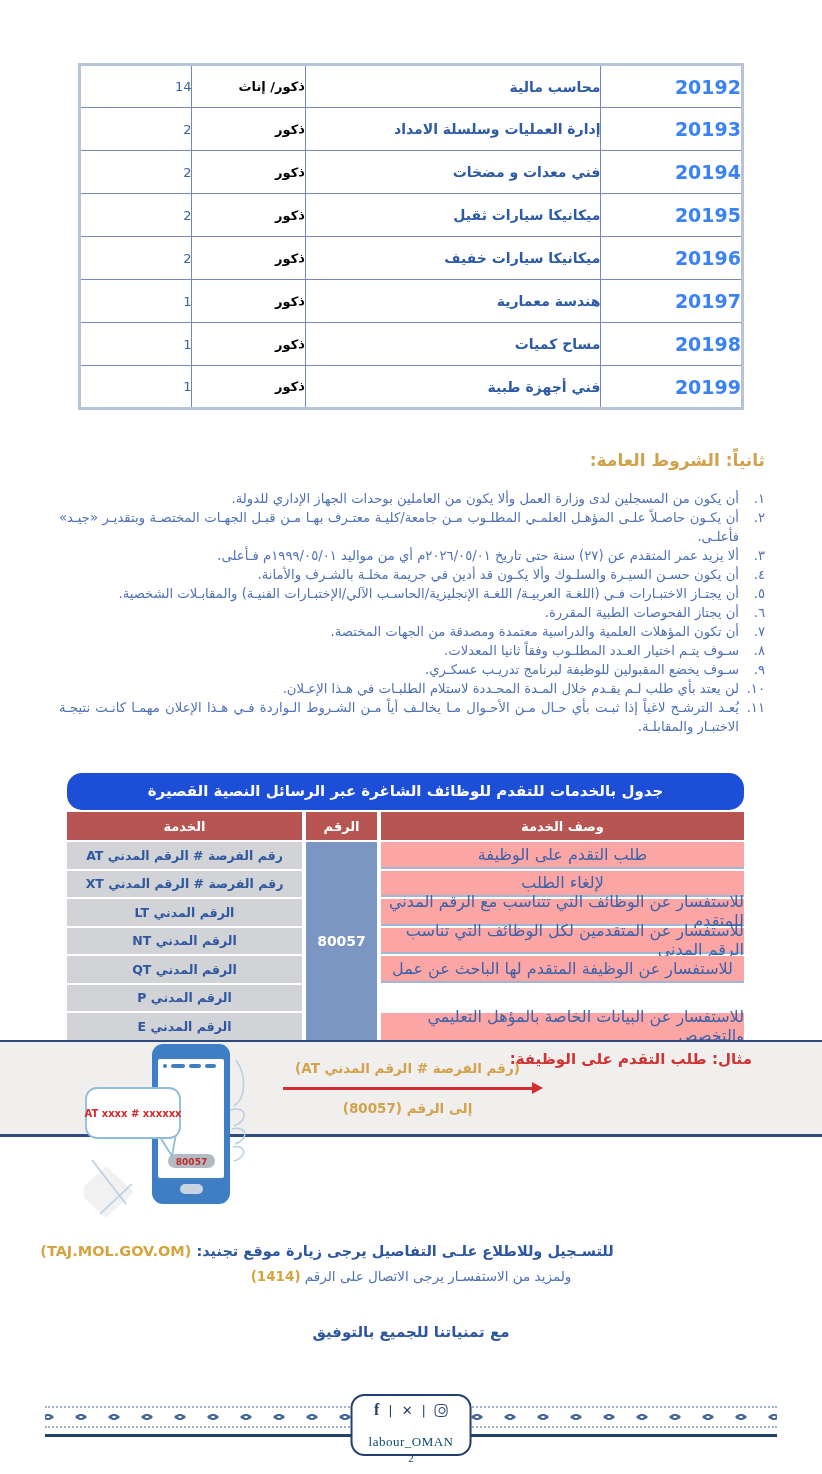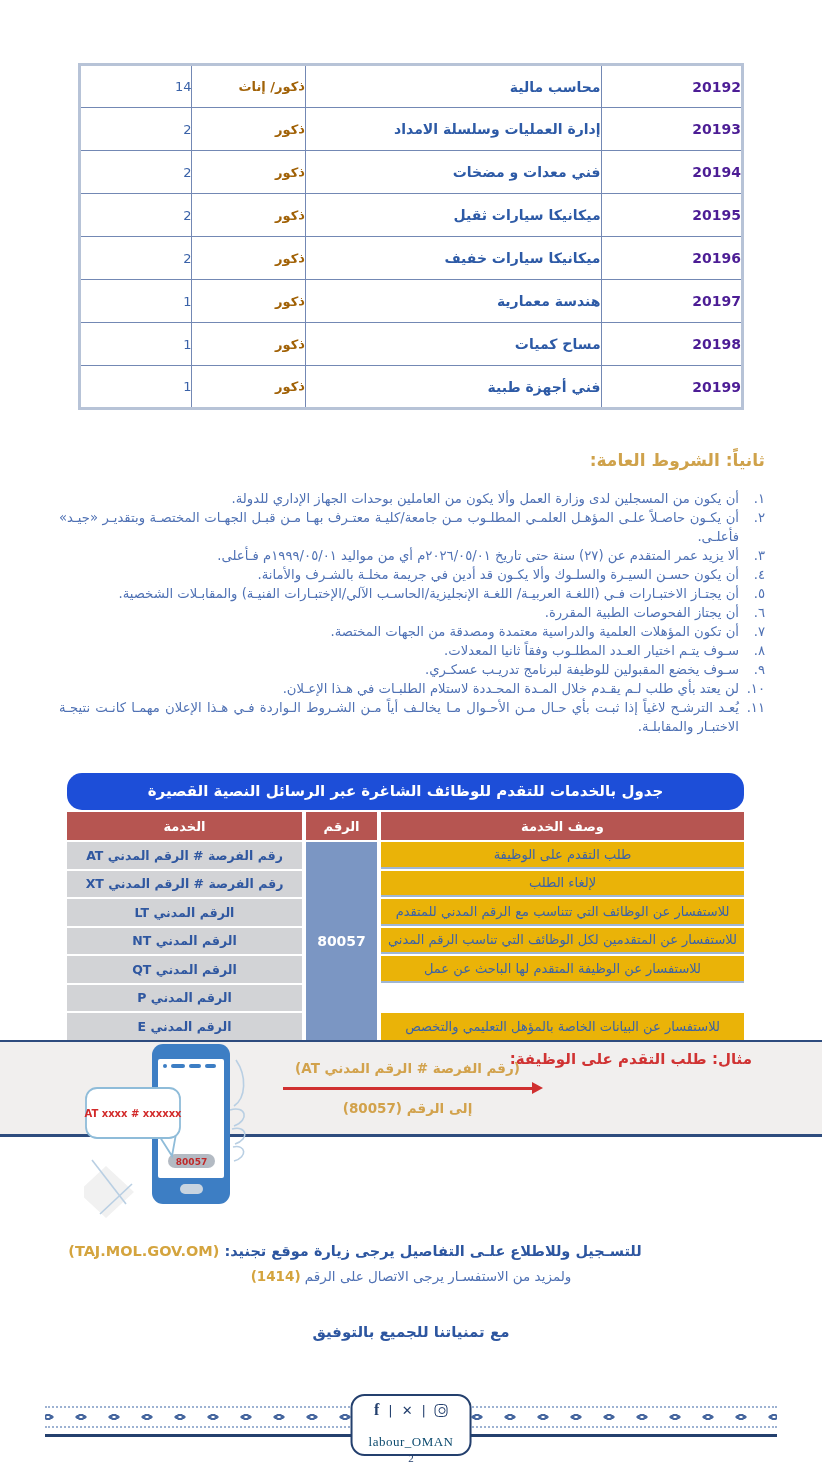--- a/index.html
+++ b/index.html
@@ -15,23 +15,23 @@
   .jobs-table {
     position: absolute; top: 63px; right: 78px; width: 666px;
     border-collapse: collapse;
     border: 3px solid #b7c3d7;
     background: #fff;
   }
   .jobs-table td {
     border: 1px solid #7388b4;
     height: 43px; vertical-align: middle;
   }
-  .jobs-table td.cell-code   { width: 142px; color: #4c1d95; font-weight: bold; font-size: 14px; }
+  .jobs-table td.cell-code   { width: 142px; color: #3b82f6; font-weight: bold; font-size: 19px; }
   .jobs-table td.cell-title  { width: 297px; color: #2d5aa6; font-weight: bold; font-size: 14px; }
-  .jobs-table td.cell-gender { width: 114px; color: #a16207; font-weight: bold; font-size: 13px; }
+  .jobs-table td.cell-gender { width: 114px; color: #000000; font-weight: bold; font-size: 13px; }
   .jobs-table td.cell-count  { width: 113px; color: #3a62a8; font-size: 13px; }
 
   
   .conditions-heading {
     position: absolute; top: 450px; right: 57px;
     color: #cfa24b; font-weight: bold; font-size: 17px;
   }
   .conditions-list {
     position: absolute; top: 489px; right: 57px; width: 706px;
     list-style: none;
@@ -56,21 +56,21 @@
     display: grid;
     grid-template-columns: 363px 71px 235px;
     grid-template-rows: 28px repeat(7, 26.5px);
     column-gap: 4px; row-gap: 2px;
   }
   .sms-head {
     background: #b65551; color: #fff; font-weight: bold; font-size: 13px;
     display: flex; align-items: center; justify-content: center;
   }
   .sms-desc {
-    background: #eab308; color: #3a62a8; font-size: 13px;
+    background: #fca5a5; color: #3a62a8; font-size: 16px;
     display: flex; align-items: center; justify-content: center;
     border-bottom: 2px solid #9fb6d4;
   }
   .sms-desc.last { border-bottom: none; }
   .sms-num {
     grid-column: 2; grid-row: 2 / span 7;
     background: #7b96c3; color: #ffffff; font-weight: bold; font-size: 14px;
     display: flex; align-items: center; justify-content: center;
     direction: ltr;
   }
@@ -104,21 +104,21 @@
     content: ""; position: absolute; right: -10px; top: -5px;
     border-left: 11px solid #d03030;
     border-top: 6.5px solid transparent;
     border-bottom: 6.5px solid transparent;
   }
   .phone-illustration { position: absolute; top: 1042px; left: 84px; z-index: 5; }
 
   
   .reg-line {
     position: absolute; top: 1243px; left: 0; width: 654px; text-align: center;
-    color: #2d56a0; font-weight: bold; font-size: 14.5px; margin-left: 28px;
+    color: #2d56a0; font-weight: bold; font-size: 14.5px;
   }
   .reg-line .site { color: #d4a43e; direction: ltr; unicode-bidi: embed; }
   .inq-line {
     position: absolute; top: 1268px; left: 0; width: 822px; text-align: center;
     color: #4f71b4; font-size: 13.5px;
   }
   .inq-line .phone { color: #d4a43e; font-weight: bold; }
   .wishes {
     position: absolute; top: 1323px; left: 0; width: 822px; text-align: center;
     color: #2d56a0; font-weight: bold; font-size: 15px;

